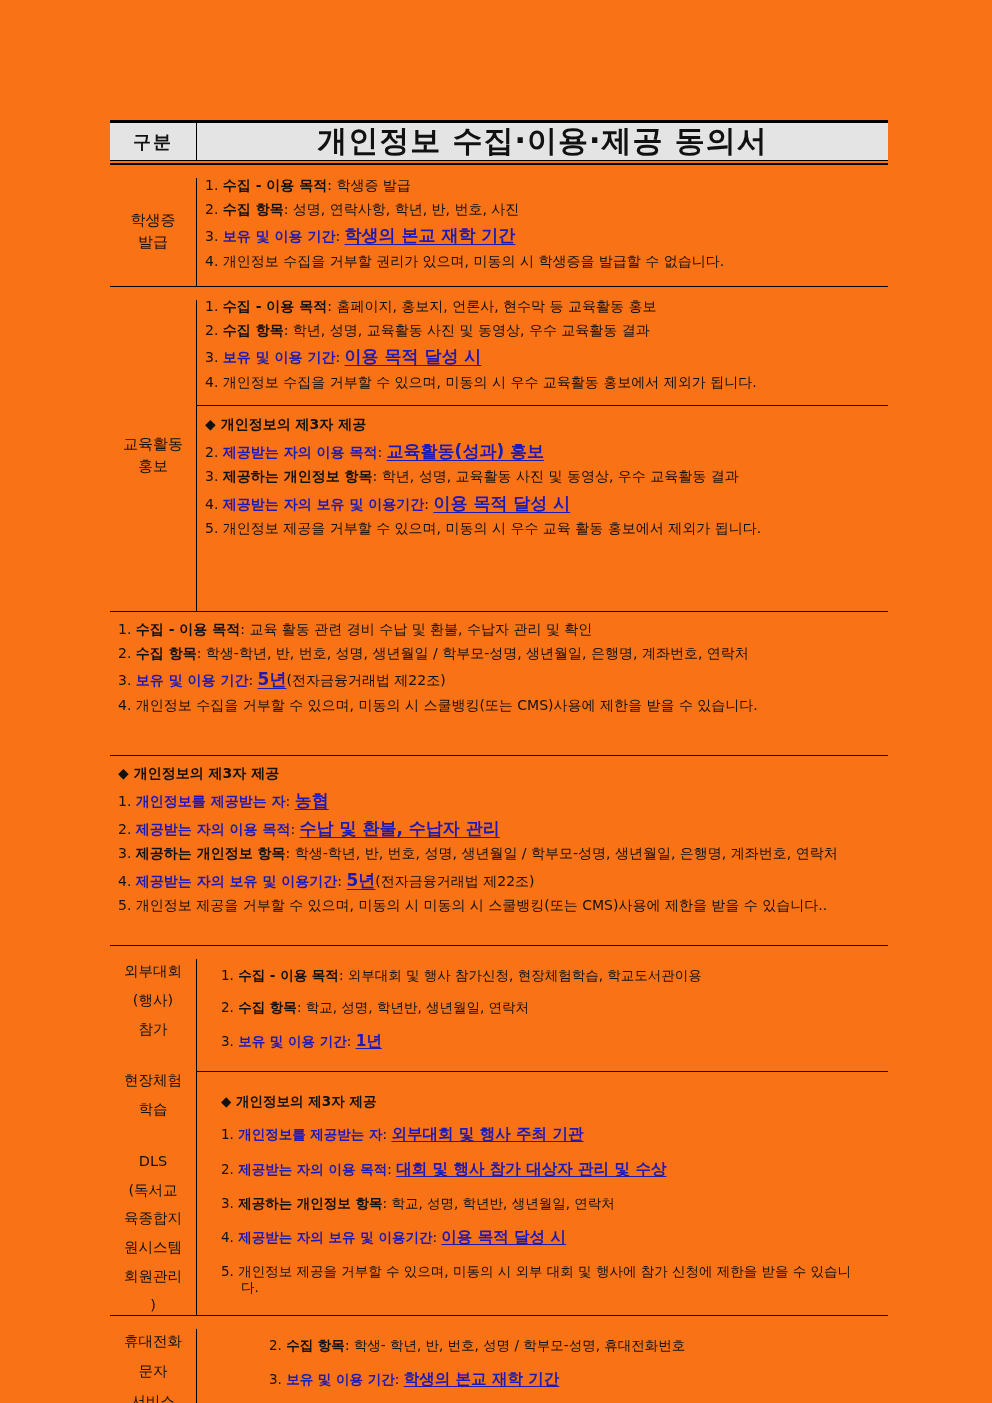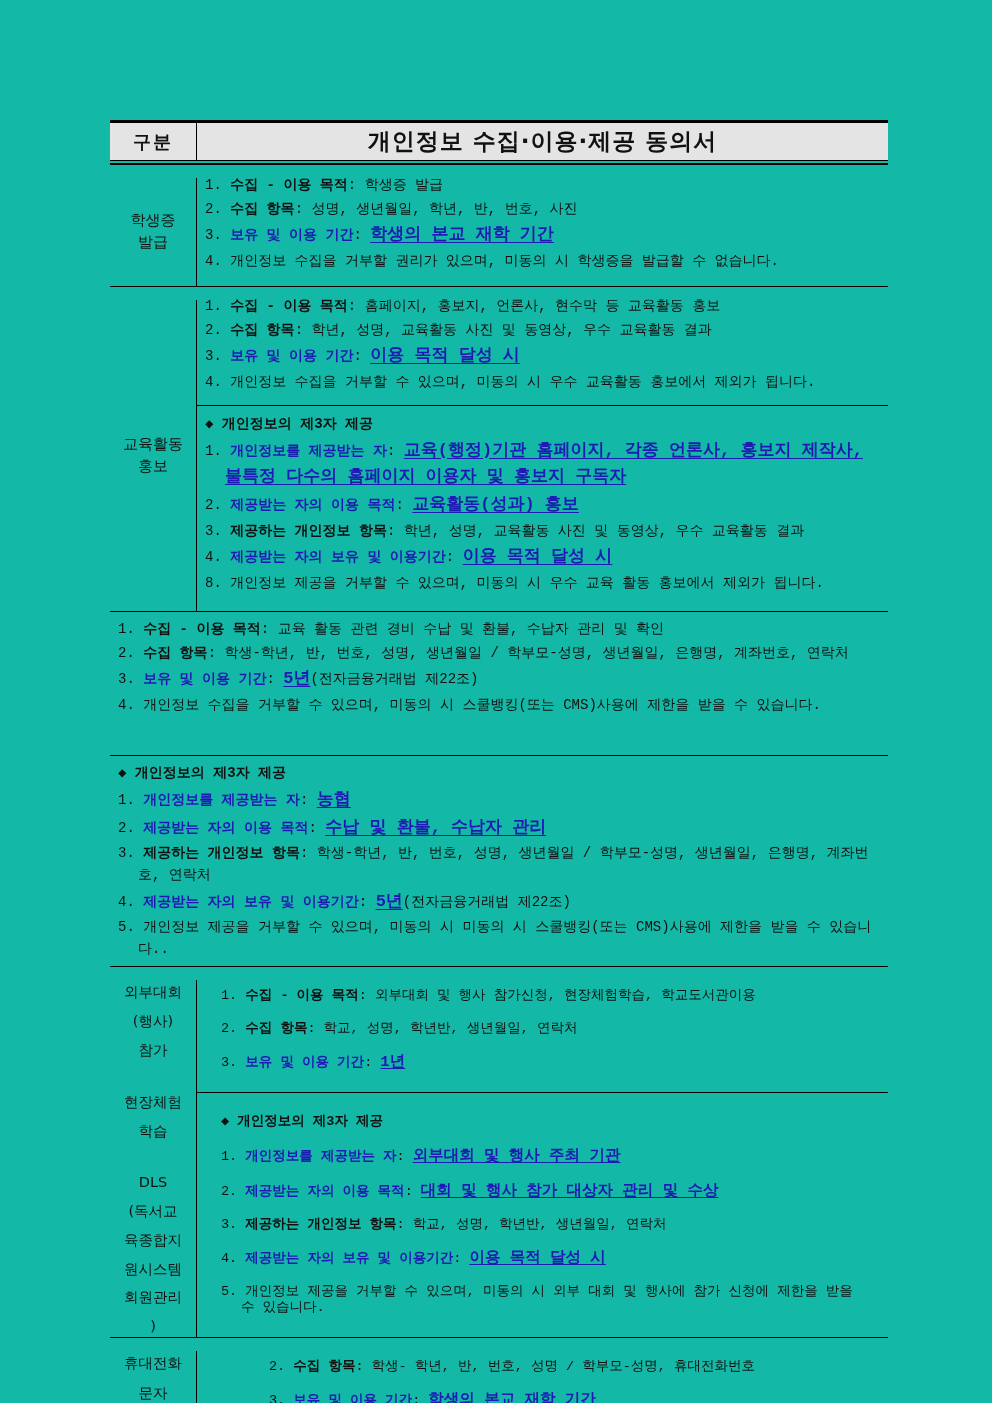--- a/index.html
+++ b/index.html
@@ -3,59 +3,59 @@
 <meta charset="utf-8">
 <style>
   :root{
     --blue:#1e1bb4;
     --border:#000000;
     --header-bg:#e4e4e4;
   }
   *{box-sizing:border-box;}
   html,body{margin:0;padding:0;background:#ffffff;}
   .page{
-    position:relative;width:992px;height:1403px;background:#14b8a6;overflow:hidden;
+    position:relative;width:992px;height:1403px;background:#f97316;overflow:hidden;
     font-family:"DejaVu Sans","Liberation Sans",sans-serif;color:#111;padding-left:13px;
   }
   .doc-table{
     position:absolute;left:110px;top:120px;width:778px;
     border-top:3px solid var(--border);
     border-bottom:2px solid var(--border);
   }
   
   .header-row{
     display:flex;height:38px;background:var(--header-bg);
     border-bottom:1px solid var(--border);
   }
   .header-label{
     width:87px;border-right:1px solid var(--border);
     display:flex;align-items:center;justify-content:center;
     font-size:18px;font-weight:bold;letter-spacing:2px;
   }
   .header-title{
     flex:1;display:flex;align-items:center;justify-content:center;
-    font-size:23px;font-weight:bold;letter-spacing:1px;
+    font-size:30px;font-weight:bold;letter-spacing:1px;
   }
   .header-sep{height:2px;background:var(--border);margin-top:2px;}
   
   .row{display:flex;border-bottom:1px solid var(--border);}
   .row:last-child{border-bottom:none;gap:48px;}
   .label-cell{
     width:87px;border-right:1px solid var(--border);
     display:flex;flex-direction:column;justify-content:center;align-items:center;
     text-align:center;font-size:15px;line-height:1.45;padding:2px 1px;margin-top:13px;
   }
   .row.compact .label-cell{line-height:1.15;font-size:14.5px;justify-content:space-between;padding-top:4px;}
   .label-line.blank{height:11px;}
   .content-cell{flex:1;display:flex;flex-direction:column;min-width:0;}
   .section{padding:5px 8px 4px 8px;}
   .section.sub{border-top:1px solid var(--border);}
   .item{
     padding-left:20px;text-indent:-20px;
-    font-size:14px;line-height:1.55;margin:2px 0;font-family:Liberation Mono, monospace;
+    font-size:14px;line-height:1.55;margin:2px 0;
   }
   .row.compact .item{line-height:1.22;margin:16px;font-size:13.5px;}
   
   .seg-n{color:#111;}
   .seg-bb{color:#111;font-weight:bold;}
   .seg-lb{color:var(--blue);font-weight:bold;}
   .seg-vb{
     color:var(--blue);font-weight:bold;font-size:17px;
     text-decoration:underline;text-underline-offset:3px;
   }
@@ -82,45 +82,44 @@
     <div class="header-sep"></div>
     <div>
         <div class="row">
           <div class="label-cell">
             <div class="label-line">학생증</div>
             <div class="label-line">발급</div>
           </div>
           <div class="content-cell">
             <div class="section r0s0">
               <div class="item"><span class="seg-n">1. </span><span class="seg-bb">수집 - 이용 목적</span><span class="seg-n">: 학생증 발급</span></div>
-              <div class="item"><span class="seg-n">2. </span><span class="seg-bb">수집 항목</span><span class="seg-n">: 성명, 생년월일, 학년, 반, 번호, 사진</span></div>
+              <div class="item"><span class="seg-n">2. </span><span class="seg-bb">수집 항목</span><span class="seg-n">: 성명, 연락사항, 학년, 반, 번호, 사진</span></div>
               <div class="item"><span class="seg-n">3. </span><span class="seg-lb">보유 및 이용 기간</span><span class="seg-n">: </span><span class="seg-vb">학생의 본교 재학 기간</span></div>
               <div class="item"><span class="seg-n">4. 개인정보 수집을 거부할 권리가 있으며, 미동의 시 학생증을 발급할 수 없습니다.</span></div>
             </div>
           </div>
         </div>
         <div class="row">
           <div class="label-cell">
             <div class="label-line">교육활동</div>
             <div class="label-line">홍보</div>
           </div>
           <div class="content-cell">
             <div class="section r1s0">
               <div class="item"><span class="seg-n">1. </span><span class="seg-bb">수집 - 이용 목적</span><span class="seg-n">: 홈페이지, 홍보지, 언론사, 현수막 등 교육활동 홍보</span></div>
               <div class="item"><span class="seg-n">2. </span><span class="seg-bb">수집 항목</span><span class="seg-n">: 학년, 성명, 교육활동 사진 및 동영상, 우수 교육활동 결과</span></div>
               <div class="item"><span class="seg-n">3. </span><span class="seg-lb">보유 및 이용 기간</span><span class="seg-n">: </span><span class="seg-vb">이용 목적 달성 시</span></div>
               <div class="item"><span class="seg-n">4. 개인정보 수집을 거부할 수 있으며, 미동의 시 우수 교육활동 홍보에서 제외가 됩니다.</span></div>
             </div>
             <div class="section sub r1s1">
               <div class="item"><span class="seg-bb">◆ 개인정보의 제3자 제공</span></div>
-              <div class="item"><span class="seg-n">1. </span><span class="seg-lb">개인정보를 제공받는 자</span><span class="seg-n">: </span><span class="seg-vb">교육(행정)기관 홈페이지, 각종 언론사, 홍보지 제작사, 불특정 다수의 홈페이지 이용자 및 홍보지 구독자</span></div>
               <div class="item"><span class="seg-n">2. </span><span class="seg-lb">제공받는 자의 이용 목적</span><span class="seg-n">: </span><span class="seg-vb">교육활동(성과) 홍보</span></div>
               <div class="item"><span class="seg-n">3. </span><span class="seg-bb">제공하는 개인정보 항목</span><span class="seg-n">: 학년, 성명, 교육활동 사진 및 동영상, 우수 교육활동 결과</span></div>
               <div class="item"><span class="seg-n">4. </span><span class="seg-lb">제공받는 자의 보유 및 이용기간</span><span class="seg-n">: </span><span class="seg-vb">이용 목적 달성 시</span></div>
-              <div class="item"><span class="seg-n">8. 개인정보 제공을 거부할 수 있으며, 미동의 시 우수 교육 활동 홍보에서 제외가 됩니다.</span></div>
+              <div class="item"><span class="seg-n">5. 개인정보 제공을 거부할 수 있으며, 미동의 시 우수 교육 활동 홍보에서 제외가 됩니다.</span></div>
             </div>
           </div>
         </div>
         <div class="row">
           <div class="content-cell">
             <div class="section r2s0">
               <div class="item"><span class="seg-n">1. </span><span class="seg-bb">수집 - 이용 목적</span><span class="seg-n">: 교육 활동 관련 경비 수납 및 환불, 수납자 관리 및 확인</span></div>
               <div class="item"><span class="seg-n">2. </span><span class="seg-bb">수집 항목</span><span class="seg-n">: 학생-학년, 반, 번호, 성명, 생년월일 / 학부모-성명, 생년월일, 은행명, 계좌번호, 연락처</span></div>
               <div class="item"><span class="seg-n">3. </span><span class="seg-lb">보유 및 이용 기간</span><span class="seg-n">: </span><span class="seg-vb">5년</span><span class="seg-n">(전자금융거래법 제22조)</span></div>
               <div class="item"><span class="seg-n">4. 개인정보 수집을 거부할 수 있으며, 미동의 시 스쿨뱅킹(또는 CMS)사용에 제한을 받을 수 있습니다.</span></div>

